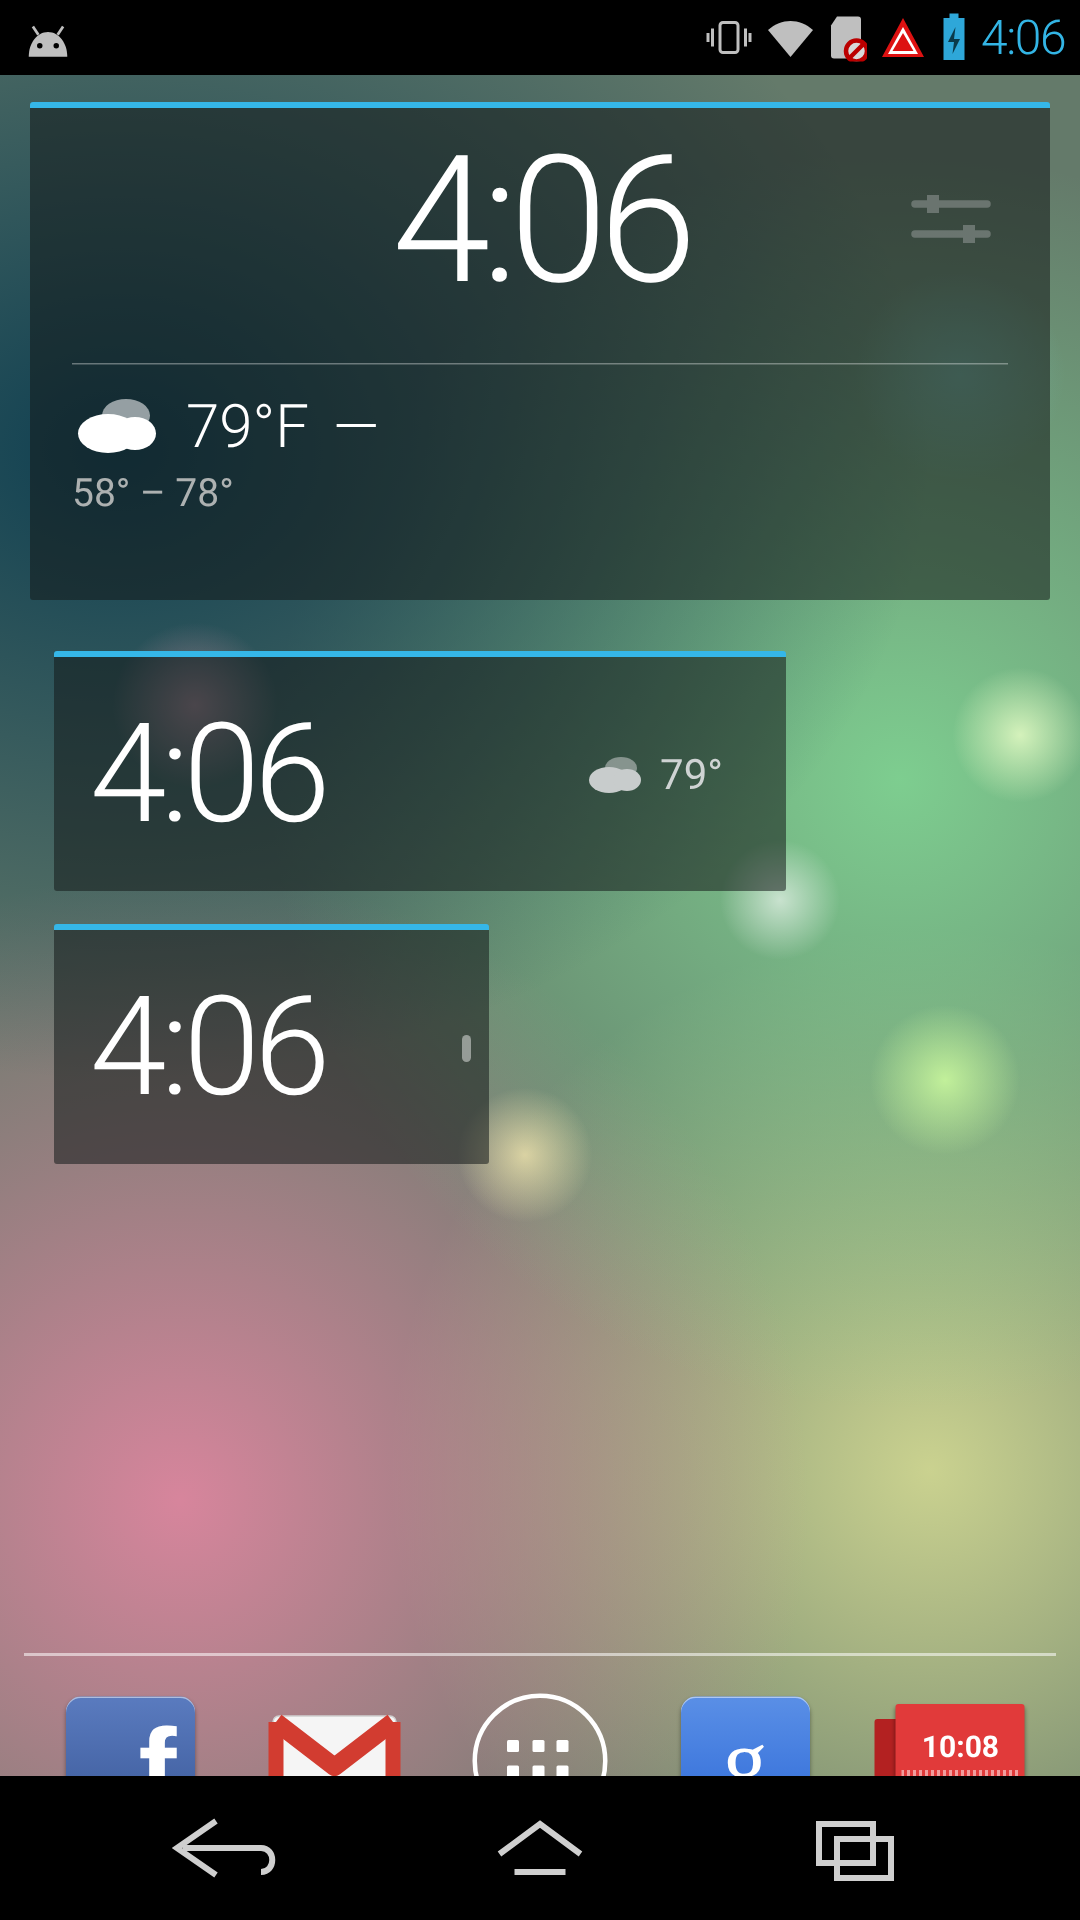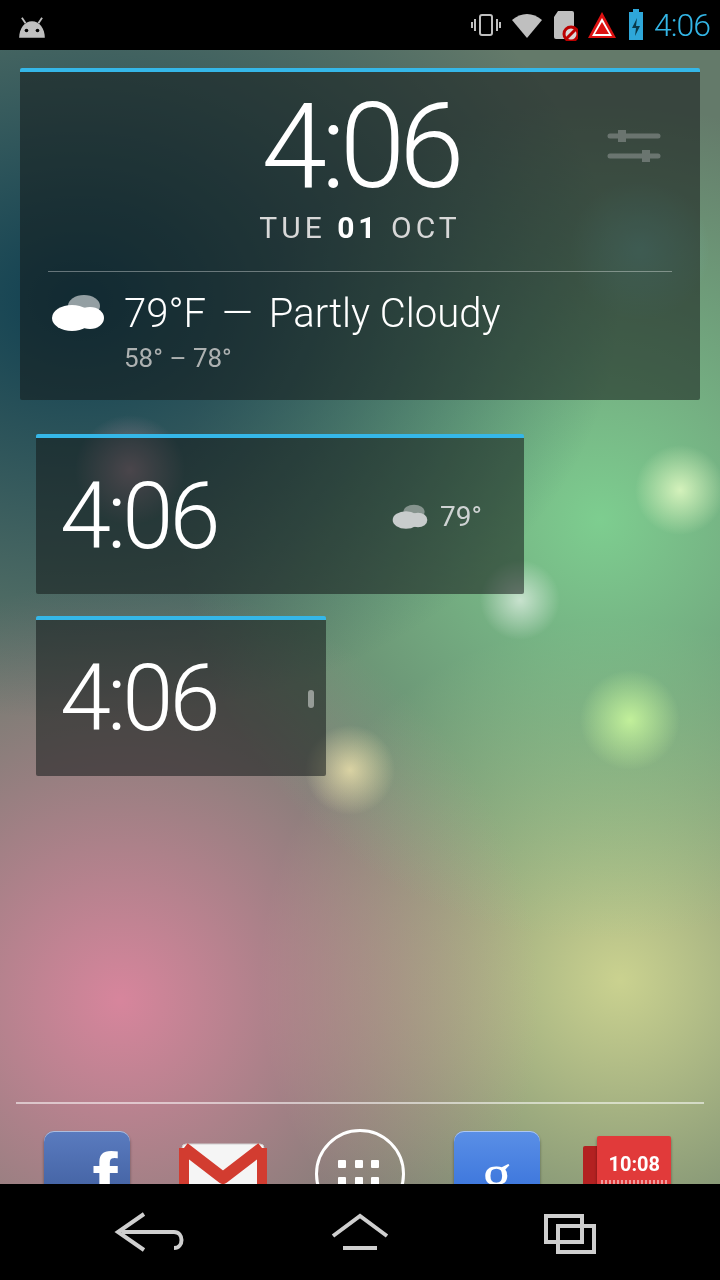--- a/index.html
+++ b/index.html
@@ -42,21 +42,21 @@
   }
   .w1 { left: 20px; top: 18px; width: 680px; height: 332px; padding: 0 28px; overflow: hidden; }
   .w1 .clock-row { display: flex; align-items: center; justify-content: center; margin-top: 6px; position: relative; }
   .w1 .big-time { font-size: 118px; font-weight: 300; letter-spacing: -6px; }
   .w1 .settings-icon { position: absolute; right: 10px; top: 46px; opacity: 0.45; cursor: pointer; }
   .w1 .date-row { text-align: center; color: #d8d8d8; font-size: 30px; letter-spacing: 4px; margin-top: -6px; }
   .w1 .date-row .bold { color: #fff; font-weight: 700; }
   .w1 .divider { border: none; border-top: 1px solid rgba(255,255,255,0.35); margin: 26px 0 18px; }
   .w1 .weather-row { display: flex; align-items: flex-start; gap: 16px; font-size: 40px; font-weight: 300; }
   .w1 .weather-row .cloud { flex: none; }
-  .w1 .sub-row { color: #adb1b1; font-size: 26px; margin-left: 76px; margin-top: 6px; font-weight: 400; }
+  .w1 .sub-row { color: #adb1b1; font-size: 26px; margin-top: 6px; font-weight: 400; }
   .w1 .loc-row { color: #adb1b1; font-size: 26px; margin-left: 76px; margin-top: 2px; font-weight: 400; opacity: 0.6; }
 
   .w2 { left: 36px; top: 384px; width: 488px; height: 160px; display: flex; align-items: center; padding: 0 24px; gap: 24px; }
   .w2 .mid-time { font-size: 92px; font-weight: 300; letter-spacing: -4px; }
   .w2 .mini-weather { display: flex; align-items: center; gap: 10px; color: #cfd3d3; font-size: 28px; margin-left: auto; margin-right: 18px; }
 
   .w3 { left: 36px; top: 566px; width: 290px; height: 160px; display: flex; align-items: center; padding: 0 24px; }
   .w3 .mid-time { font-size: 92px; font-weight: 300; letter-spacing: -4px; }
   .w3 .edge-dot { position: absolute; right: 12px; top: 70px; width: 6px; height: 18px; border-radius: 3px; background: rgba(255,255,255,0.45); }
 
@@ -67,21 +67,21 @@
   .fb-icon { width: 86px; height: 86px; background: linear-gradient(#5a7bbf,#3b5998); border-radius: 10px; position: relative; box-shadow: inset 0 1px 0 rgba(255,255,255,0.5), 0 2px 3px rgba(0,0,0,0.4); }
   .fb-icon::after { content: "f"; position: absolute; right: 12px; bottom: -6px; color: #fff; font-family: Arial; font-weight: 900; font-size: 76px; }
   .gmail-icon { width: 90px; height: 76px; position: relative; }
   .google-icon { width: 86px; height: 86px; background: linear-gradient(#5a8fe6,#2f6bd8); border-radius: 10px; display: flex; align-items: center; justify-content: center; box-shadow: inset 0 1px 0 rgba(255,255,255,0.5), 0 2px 3px rgba(0,0,0,0.4); }
   .google-icon span { color: #fff; font-family: Georgia, serif; font-size: 60px; font-weight: 400; }
   .drawer-icon { width: 90px; height: 90px; border: 3px solid #fff; border-radius: 50%; display: flex; align-items: center; justify-content: center; }
   .drawer-grid { width: 44px; height: 28px; display: grid; grid-template-columns: repeat(3,1fr); grid-template-rows: repeat(2,1fr); gap: 6px; }
   .drawer-grid i { background: #fff; width: 8px; height: 8px; border-radius: 1px; }
   .clock-app { width: 100px; height: 76px; position: relative; }
   .clock-app .back { position: absolute; left: 0; top: 10px; width: 82px; height: 56px; background: #b32121; border-radius: 2px; box-shadow: inset 0 -10px 0 rgba(0,0,0,0.15); }
-  .clock-app .front { position: absolute; right: 12px; top: 0; width: 74px; height: 56px; background: #e13a3a; border-radius: 2px; display: flex; align-items: center; justify-content: center; color: #fff; font-size: 20px; font-weight: 700; box-shadow: 0 2px 3px rgba(0,0,0,0.4); }
+  .clock-app .front { position: absolute; right: 0; top: 0; width: 86px; height: 56px; background: #e13a3a; border-radius: 2px; display: flex; align-items: center; justify-content: center; color: #fff; font-size: 20px; font-weight: 700; box-shadow: 0 2px 3px rgba(0,0,0,0.4); }
   .clock-app .front::after { content:""; position:absolute; left:4px; right:4px; bottom:6px; height:6px; background: repeating-linear-gradient(90deg, rgba(255,255,255,0.5) 0 2px, transparent 2px 4px); }
 
   
   .nav-bar { position: absolute; left: 0; right: 0; bottom: 0; height: 96px; background: #000; display: flex; justify-content: space-evenly; align-items: center; }
   .nav-btn { width: 120px; height: 60px; display: flex; align-items: center; justify-content: center; cursor: pointer; }
   .nav-btn svg { stroke: #cfcfcf; fill: none; stroke-width: 4; }
 
   .cloud svg { display: block; }
 </style>
 </head>
@@ -144,40 +144,34 @@
       <span class="settings-icon">
         <svg width="56" height="44" viewBox="0 0 56 44">
           <g stroke="#a7abab" stroke-width="5" stroke-linecap="round">
           <line x1="4" y1="12" x2="52" y2="12"></line>
               <rect x="12" y="6" width="8" height="12" fill="#a7abab" stroke="none"></rect>
           <line x1="4" y1="32" x2="52" y2="32"></line>
               <rect x="36" y="26" width="8" height="12" fill="#a7abab" stroke="none"></rect>
           </g>
         </svg>
       </span>
-    </div>
-    <div class="date-row">
-      <span>TUE</span>
-      <span class="bold">01</span>
-      <span>OCT</span>
     </div>
     <hr class="divider">
     <div class="weather-row">
       <span class="cloud">
         <svg width="60" height="44" viewBox="0 0 60 44">
             <g fill="#fff">
               <ellipse cx="36" cy="16" rx="16" ry="11" opacity="0.55"></ellipse>
               <ellipse cx="24" cy="28" rx="20" ry="13"></ellipse>
               <ellipse cx="42" cy="28" rx="14" ry="11"></ellipse>
             </g>
           </svg>
       </span>
       <span>79°F</span>
       <span>—</span>
-      <span>Partly Cloudy</span>
     </div>
     <div class="sub-row">58° – 78°</div>
   </div>
 
   <div class="widget w2">
     <div class="mid-time">4:06</div>
     <div class="mini-weather">
       <span class="cloud">
         <svg width="40" height="30" viewBox="0 0 60 44">
             <g fill="#c8cccc">

